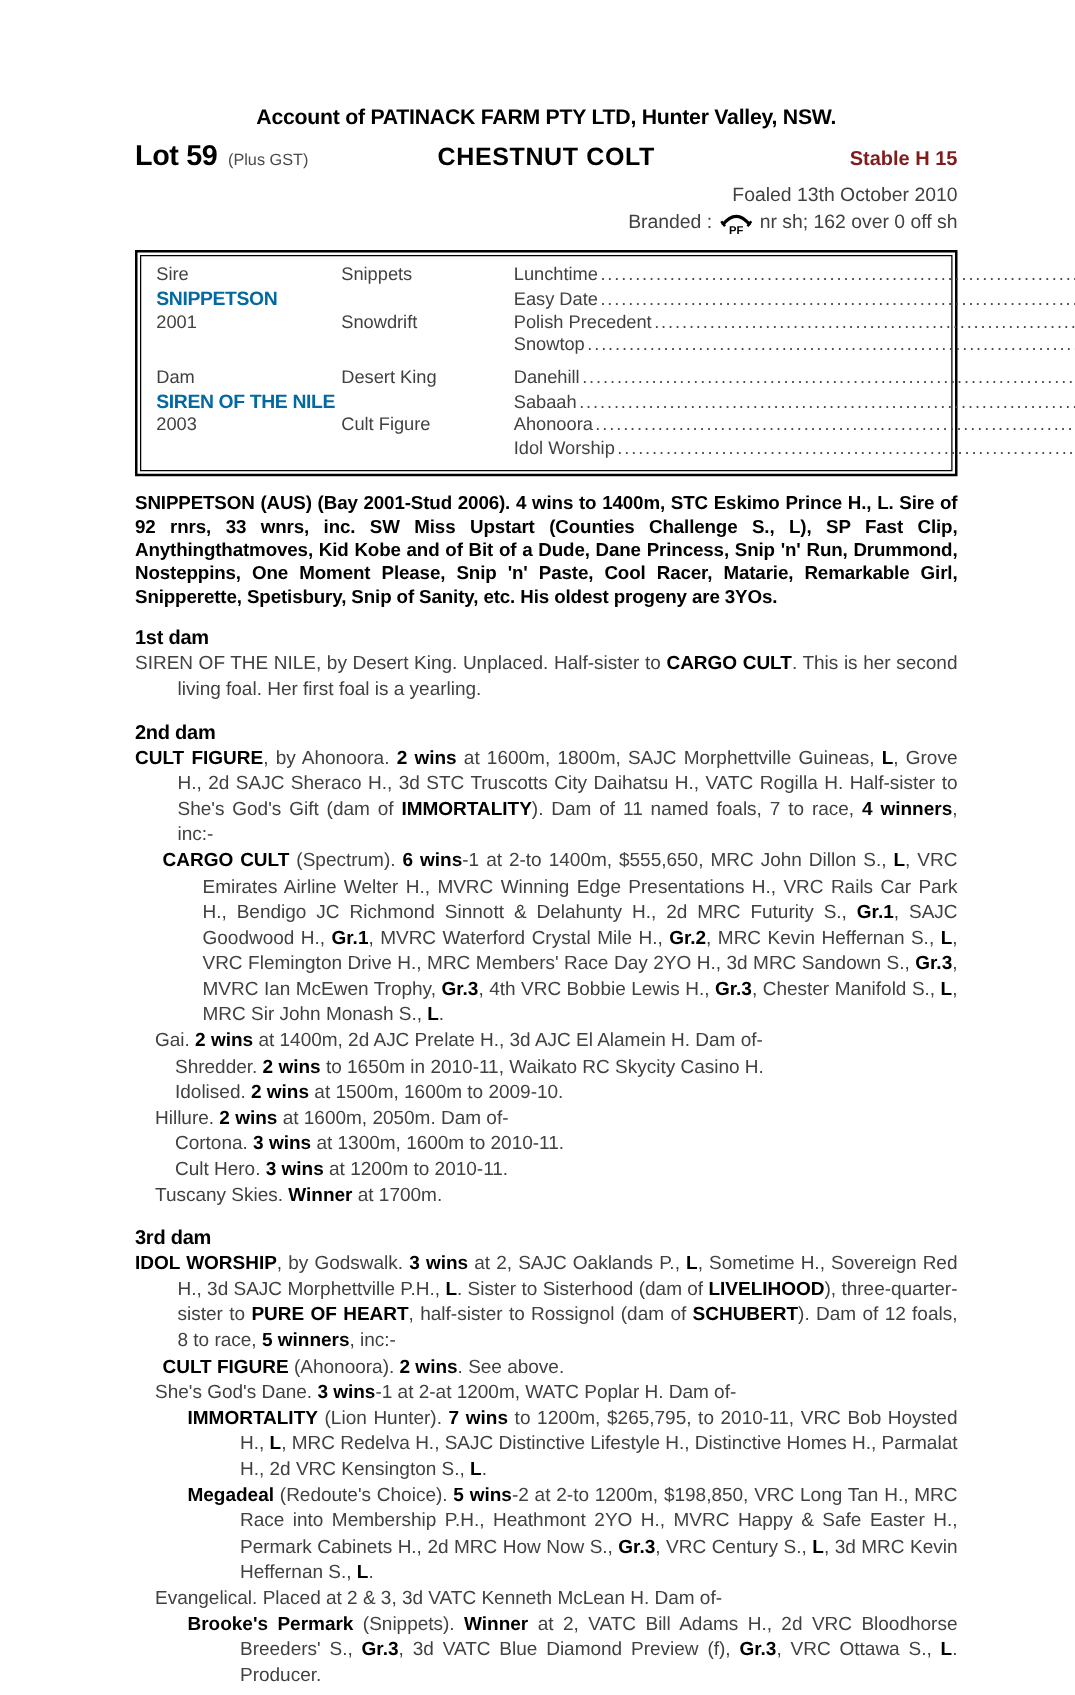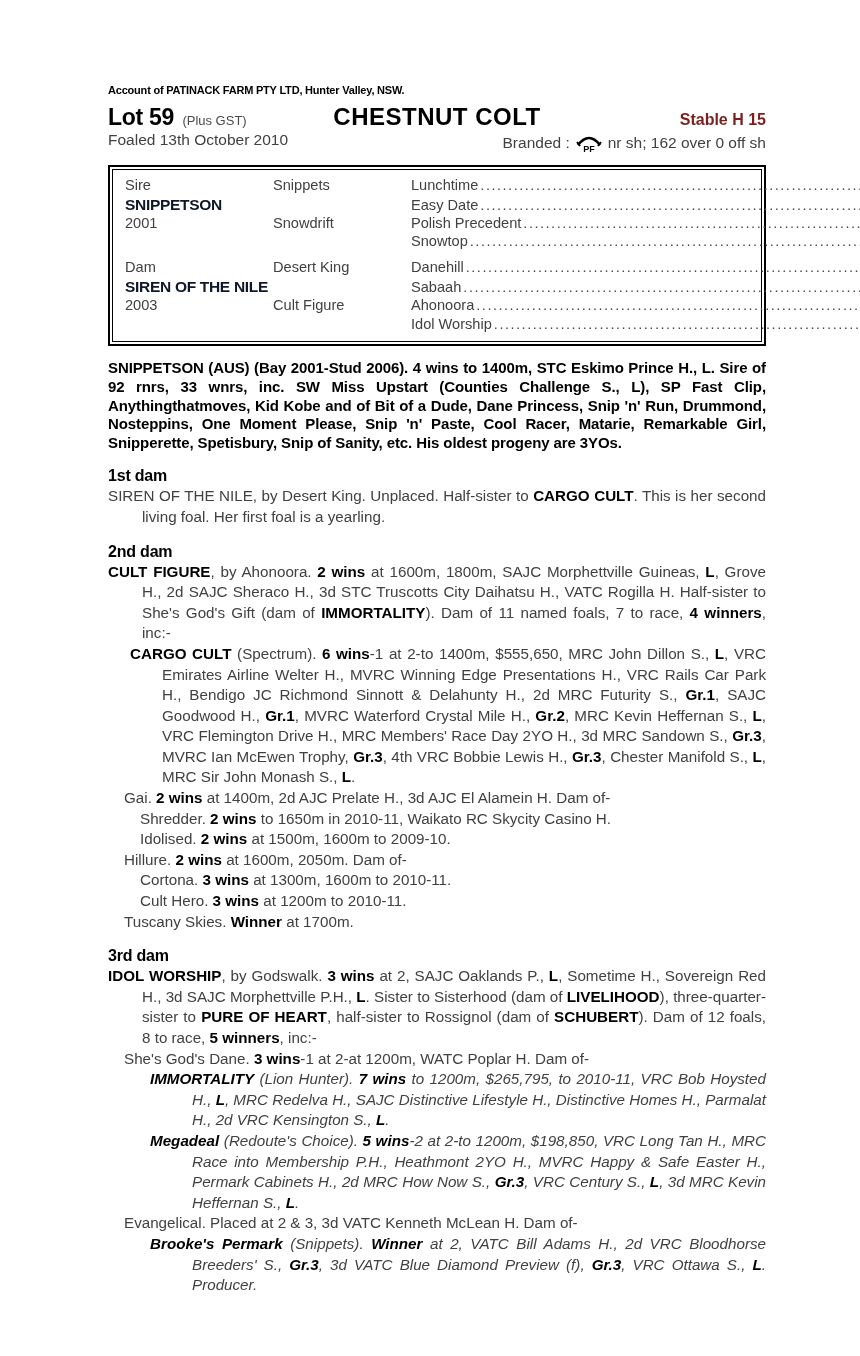--- a/index.html
+++ b/index.html
@@ -7,55 +7,55 @@
     width:860px;height:1356px;position:relative;overflow:hidden;
     background:#ffffff;
     font-family:"Liberation Sans","DejaVu Sans",sans-serif;
     color:#414141;
     -webkit-font-smoothing:antialiased;
   }
   .doc{position:absolute;left:108px;top:84px;width:658px;}
   b{color:#000;}
 
   
-  .account{text-align:left;font-weight:bold;color:#000;font-size:11px;letter-spacing:-0.2px;}
+  .account{text-align:center;font-weight:bold;color:#000;font-size:17px;letter-spacing:-0.2px;}
   .lot-grid{display:grid;grid-template-columns:1fr auto 1fr;align-items:baseline;margin-top:7px;}
   .lot-left{white-space:nowrap;}
   .lot-label{font-weight:bold;color:#000;font-size:23px;letter-spacing:-0.3px;}
   .gst{font-size:13px;color:#4a4a4a;margin-left:4px;}
-  .horse-title{font-weight:bold;color:#000;font-size:24px;letter-spacing:0.5px;white-space:nowrap;}
+  .horse-title{font-weight:bold;color:#000;font-size:20px;letter-spacing:0.5px;white-space:nowrap;}
   .stable{justify-self:end;font-weight:bold;color:#7f1d1d;font-size:16px;white-space:nowrap;}
-  .foaled-row{display:flex;justify-content:space-between;align-items:flex-start;margin-top:0;font-size:15.5px;}
+  .foaled-row{display:flex;justify-content:space-between;align-items:flex-end;margin-top:10px;font-size:15.5px;flex-direction:column;}
   .branded{display:inline-flex;align-items:center;gap:5px;}
   .brand-svg{display:inline-block;}
 
   
   .ped-outer{margin-top:10px;border:2px solid #000;padding:2px;}
   .ped-inner{border:1px solid #000;padding:7px 0 7px 12px;}
   .ped-block{display:grid;grid-template-columns:148px 138px 1fr;grid-auto-rows:18.8px;align-items:baseline;font-size:14.6px;}
   .ped-block + .ped-block{margin-top:7px;}
   .c1{grid-column:1;} .c2{grid-column:2;} .c3{grid-column:3;}
   .r1{grid-row:1;} .r2{grid-row:2;} .r3{grid-row:3;} .r4{grid-row:4;}
-  .ped-name{font-weight:bold;color:#0f172a;font-size:15.5px;letter-spacing:-0.3px;white-space:nowrap;}
+  .ped-name{font-weight:bold;color:#0369a1;font-size:15.5px;letter-spacing:-0.3px;white-space:nowrap;}
   .ped-line{display:flex;align-items:baseline;white-space:nowrap;}
   .pl-dots{flex:1;overflow:hidden;white-space:nowrap;margin:0 2px;color:#4a4a4a;}
   .pl-dots::after{content:"..........................................................................";letter-spacing:1.5px;}
 
   
   .sire-summary{margin:13px 0 0 0;font-weight:bold;color:#000;font-size:15px;line-height:18.6px;text-align:justify;letter-spacing:-0.1px;}
 
   
   .sections{margin-top:2px;}
   .sections h3{margin:15px 0 1px 0;font-size:16px;color:#000;letter-spacing:-0.2px;}
   .sections p{margin:0;font-size:15.2px;line-height:20.6px;text-align:justify;}
   .lvl0{padding-left:34px;text-indent:-34px;}
   .lvl1{padding-left:32px;text-indent:-16px;}
   .lvl1b{padding-left:54px;text-indent:-32px;}
   .lvl2{padding-left:46px;text-indent:-14px;}
-  .lvl2b{padding-left:84px;text-indent:-42px;font-style:italic;}
+  .lvl2b{padding-left:84px;text-indent:-42px;}
 </style>
 </head>
 <body>
 
 <div class="doc">
 
   <div class="account">Account of PATINACK FARM PTY LTD, Hunter Valley, NSW.</div>
 
   <div class="lot-grid">
     <div class="lot-left">
@@ -141,20 +141,21 @@
       <p class="lvl1b"><b>CARGO CULT</b><span> (Spectrum). </span><b>6 wins</b><span>-1 at 2-to 1400m, $555,650, MRC John Dillon S., </span><b>L</b><span>, VRC Emirates Airline Welter H., MVRC Winning Edge Presentations H., VRC Rails Car Park H., Bendigo JC Richmond Sinnott &amp; Delahunty H., 2d MRC Futurity S., </span><b>Gr.1</b><span>, SAJC Goodwood H., </span><b>Gr.1</b><span>, MVRC Waterford Crystal Mile H., </span><b>Gr.2</b><span>, MRC Kevin Heffernan S., </span><b>L</b><span>, VRC Flemington Drive H., MRC Members' Race Day 2YO H., 3d MRC Sandown S., </span><b>Gr.3</b><span>, MVRC Ian McEwen Trophy, </span><b>Gr.3</b><span>, 4th VRC Bobbie Lewis H., </span><b>Gr.3</b><span>, Chester Manifold S., </span><b>L</b><span>, MRC Sir John Monash S., </span><b>L</b><span>.</span></p>
       <p class="lvl1"><span>Gai. </span><b>2 wins</b><span> at 1400m, 2d AJC Prelate H., 3d AJC El Alamein H. Dam of-</span></p>
       <p class="lvl2"><span>Shredder. </span><b>2 wins</b><span> to 1650m in 2010-11, Waikato RC Skycity Casino H.</span></p>
       <p class="lvl2"><span>Idolised. </span><b>2 wins</b><span> at 1500m, 1600m to 2009-10.</span></p>
       <p class="lvl1"><span>Hillure. </span><b>2 wins</b><span> at 1600m, 2050m. Dam of-</span></p>
       <p class="lvl2"><span>Cortona. </span><b>3 wins</b><span> at 1300m, 1600m to 2010-11.</span></p>
       <p class="lvl2"><span>Cult Hero. </span><b>3 wins</b><span> at 1200m to 2010-11.</span></p>
       <p class="lvl1"><span>Tuscany Skies. </span><b>Winner</b><span> at 1700m.</span></p>
       <h3>3rd dam</h3>
       <p class="lvl0"><b>IDOL WORSHIP</b><span>, by Godswalk. </span><b>3 wins</b><span> at 2, SAJC Oaklands P., </span><b>L</b><span>, Sometime H., Sovereign Red H., 3d SAJC Morphettville P.H., </span><b>L</b><span>. Sister to Sisterhood (dam of </span><b>LIVELIHOOD</b><span>), three-quarter-sister to </span><b>PURE OF HEART</b><span>, half-sister to Rossignol (dam of </span><b>SCHUBERT</b><span>). Dam of 12 foals, 8 to race, </span><b>5 winners</b><span>, inc:-</span></p>
+      <p class="lvl1b"><b>CULT FIGURE</b><span> (Ahonoora). </span><b>2 wins</b><span>. See above.</span></p>
       <p class="lvl1"><span>She's God's Dane. </span><b>3 wins</b><span>-1 at 2-at 1200m, WATC Poplar H. Dam of-</span></p>
       <p class="lvl2b"><b>IMMORTALITY</b><span> (Lion Hunter). </span><b>7 wins</b><span> to 1200m, $265,795, to 2010-11, VRC Bob Hoysted H., </span><b>L</b><span>, MRC Redelva H., SAJC Distinctive Lifestyle H., Distinctive Homes H., Parmalat H., 2d VRC Kensington S., </span><b>L</b><span>.</span></p>
       <p class="lvl2b"><b>Megadeal</b><span> (Redoute's Choice). </span><b>5 wins</b><span>-2 at 2-to 1200m, $198,850, VRC Long Tan H., MRC Race into Membership P.H., Heathmont 2YO H., MVRC Happy &amp; Safe Easter H., Permark Cabinets H., 2d MRC How Now S., </span><b>Gr.3</b><span>, VRC Century S., </span><b>L</b><span>, 3d MRC Kevin Heffernan S., </span><b>L</b><span>.</span></p>
       <p class="lvl1"><span>Evangelical. Placed at 2 &amp; 3, 3d VATC Kenneth McLean H. Dam of-</span></p>
       <p class="lvl2b"><b>Brooke's Permark</b><span> (Snippets). </span><b>Winner</b><span> at 2, VATC Bill Adams H., 2d VRC Bloodhorse Breeders' S., </span><b>Gr.3</b><span>, 3d VATC Blue Diamond Preview (f), </span><b>Gr.3</b><span>, VRC Ottawa S., </span><b>L</b><span>. Producer.</span></p>
     </div>
 
 </div>
 
 </body></html>

